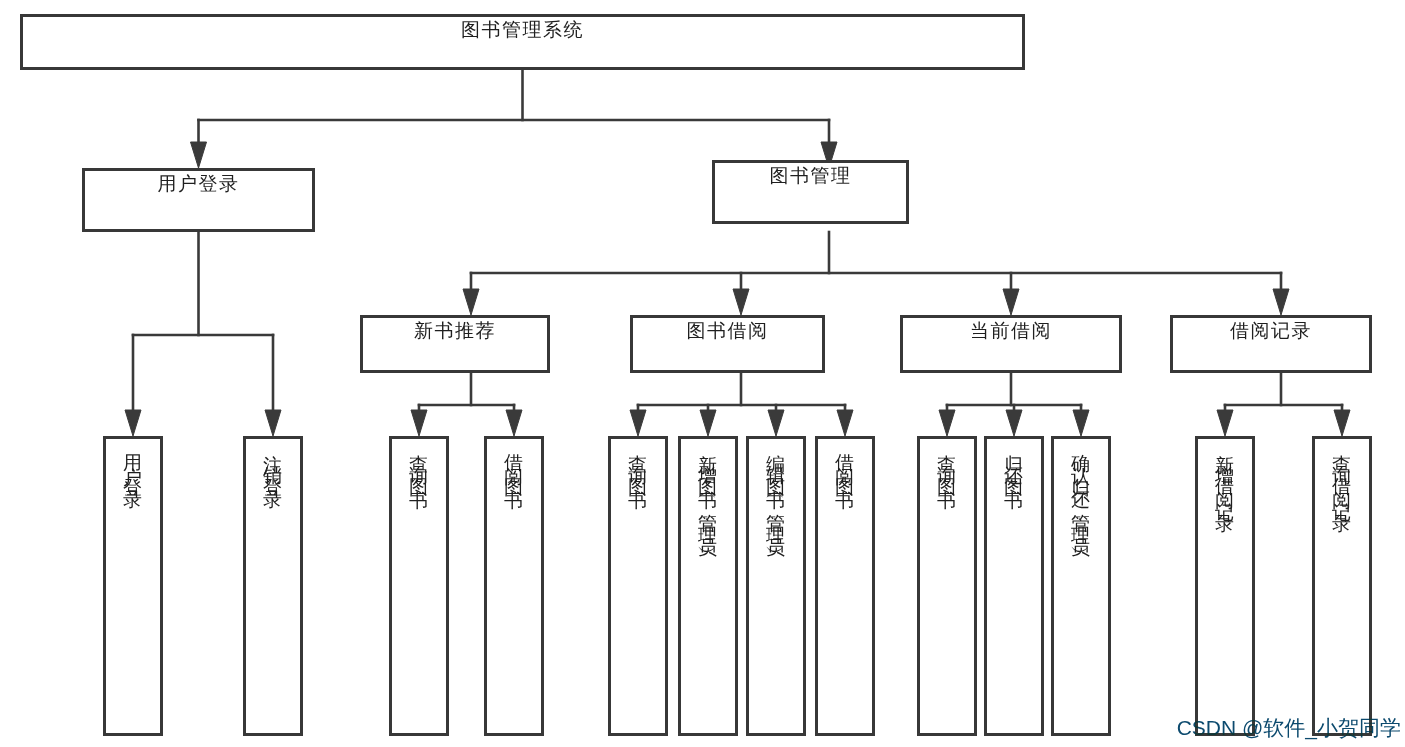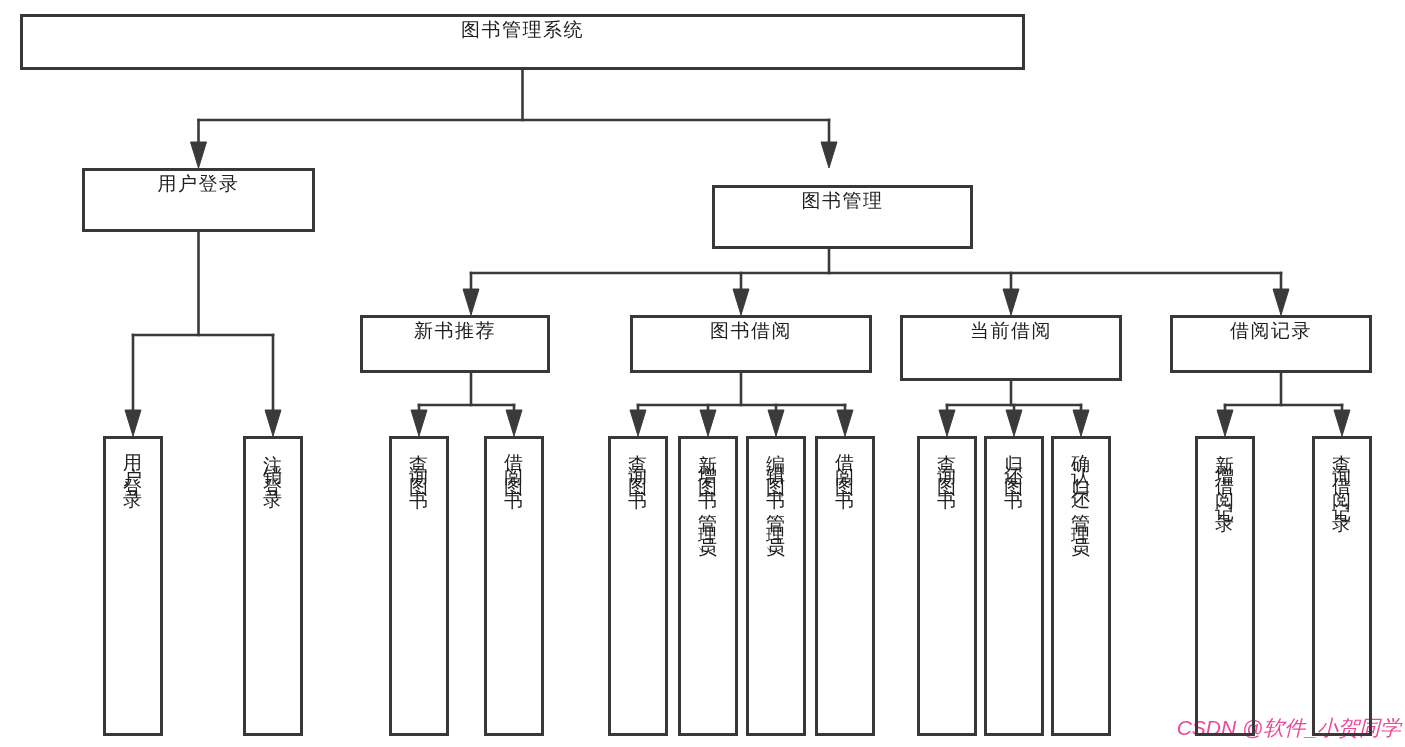--- a/index.html
+++ b/index.html
@@ -14,22 +14,22 @@
     position:absolute;box-sizing:border-box;background:#ffffff;
     border:3px solid #383838;display:flex;align-items:flex-start;justify-content:center;
     color:#1f1f1f;z-index:2;
   }
   .hnode{font-size:19px;letter-spacing:1.5px;}
   .leaf .v{
     writing-mode:vertical-rl;text-orientation:mixed;
     font-size:19px;letter-spacing:12px;line-height:1;
   }
   .watermark{
-    position:absolute;right:4px;top:714px;font-size:21px;color:#ec4899;
-    z-index:3;mix-blend-mode:darken;white-space:nowrap;font-style:italic;
+    position:absolute;right:4px;top:714px;font-size:21px;color:#0c4a6e;
+    z-index:3;mix-blend-mode:darken;white-space:nowrap;
   }
 </style>
 </head>
 <body>
 
 <div class="stage">
 
   <svg id="connectors" width="1405" height="747" viewBox="0 0 1405 747">
       <line x1="522.5" y1="70" x2="522.5" y2="120"></line>
       <line x1="198.5" y1="232" x2="198.5" y2="335"></line>
@@ -85,31 +85,31 @@
       <polygon points="1334,410 1350,410 1342,436"></polygon>
     </svg>
 
   <div class="box hnode" style="left:20px;top:14px;width:1005px;height:56px">
     <span>图书管理系统</span>
   </div>
 
   <div class="box hnode" style="left:82px;top:168px;width:233px;height:64px">
     <span>用户登录</span>
   </div>
-  <div class="box hnode" style="left:712px;top:185px;width:261px;height:64px">
+  <div class="box hnode" style="left:712px;top:160px;width:197px;height:64px">
     <span>图书管理</span>
   </div>
 
   <div class="box hnode" style="left:360px;top:315px;width:190px;height:58px">
     <span>新书推荐</span>
   </div>
-  <div class="box hnode" style="left:630px;top:315px;width:242px;height:58px">
+  <div class="box hnode" style="left:630px;top:315px;width:195px;height:58px">
     <span>图书借阅</span>
   </div>
-  <div class="box hnode" style="left:900px;top:315px;width:222px;height:66px">
+  <div class="box hnode" style="left:900px;top:315px;width:222px;height:58px">
     <span>当前借阅</span>
   </div>
   <div class="box hnode" style="left:1170px;top:315px;width:202px;height:58px">
     <span>借阅记录</span>
   </div>
 
   <div class="box leaf" style="left:103px;top:436px;width:60px;height:300px">
     <span class="v">用户登录</span>
   </div>
   <div class="box leaf" style="left:243px;top:436px;width:60px;height:300px">

